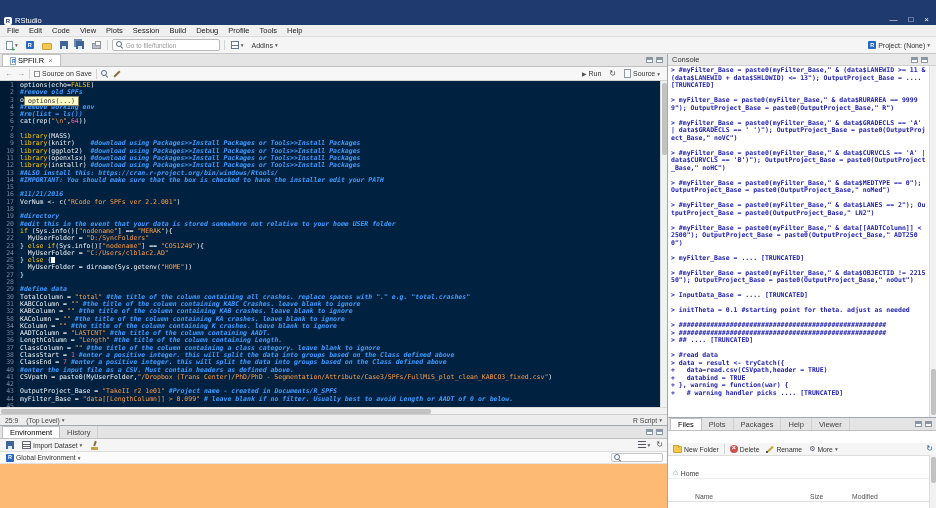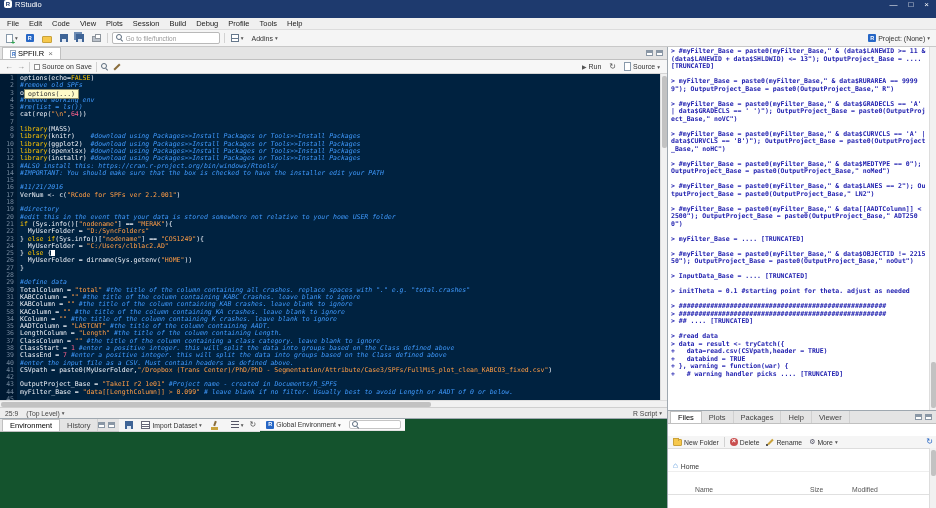--- a/index.html
+++ b/index.html
@@ -1,20 +1,20 @@
 <!DOCTYPE html>
 <html style="--titlebar_bg: #1e3a6e; --editor_bg: #002240; --gutter_bg: #001a33; --tok_comment: #3f9bff; --tok_string: #ff9d45; --tok_keyword: #ffc600; --tok_number: #ff628c; --code_text: #eef2f8; --console_text: #2323b0; --link_blue: #2c5ecf; --env_body_bg: #3d4752; --folder_yellow: #f6c84c;"><head>
 <meta charset="utf-8">
 <style>
   *{margin:0;padding:0;box-sizing:border-box;}
   html,body{width:936px;height:508px;overflow:hidden;font-family:"Liberation Sans",sans-serif;background:#c9c9c9;}
   #app{position:relative;width:936px;height:508px;display:flex;flex-direction:column;background:#f0f0f0;}
 
   
-  .titlebar{height:18px;background:var(--titlebar_bg,#1e3a6e);color:#fff;display:flex;align-items:flex-start;padding:0 4px;font-size:7.5px;flex:none;}
+  .titlebar{height:25px;background:var(--titlebar_bg,#1e3a6e);color:#fff;display:flex;align-items:flex-end;padding:0 4px;font-size:7.5px;flex:none;}
   .app-icon{width:8px;height:8px;background:#fff;color:#1e3a6e;font-size:6px;font-weight:bold;text-align:center;line-height:8px;border-radius:2px;margin-right:3px;display:inline-block;}
   .win-controls{margin-left:auto;display:flex;gap:11px;font-size:8px;align-items:center;padding-right:3px;}
   .wc{cursor:default;line-height:10px;}
 
   
   .menubar{height:12px;background:#f0f0f0;display:flex;align-items:center;font-size:7.5px;color:#222;border-bottom:1px solid #dcdcdc;padding:0 2px;flex:none;}
   .menu-item{padding:0 5px;}
 
   
   .toolbar{height:17px;background:#f5f5f5;border-bottom:1px solid #c8c8c8;display:flex;align-items:center;gap:4px;padding:0 4px;font-size:7px;color:#333;flex:none;}
@@ -42,35 +42,35 @@
   .arr{color:#888;font-size:8px;line-height:8px;}
   .chk-wrap{display:inline-flex;align-items:center;gap:2px;}
   .chk{width:6px;height:6px;border:1px solid #909090;background:#fff;display:inline-block;}
   .play{color:#555;font-size:6px;}
   .refresh{color:#555;font-size:8px;line-height:8px;}
   .code-wrap{position:relative;flex:1;background:var(--editor_bg,#002240);display:flex;overflow:hidden;}
   .gutter{width:17px;background:var(--gutter_bg,#001a33);color:#72879c;font:6.5px/7.3px "DejaVu Sans Mono",monospace;text-align:right;padding:1px 3px 0 0;flex:none;}
   .ln{height:7.3px;}
   .code{flex:1;font:6.5px/7.3px "DejaVu Sans Mono",monospace;color:var(--code_text,#eef2f8);white-space:pre;overflow:hidden;padding:1px 0 0 3px;}
   .cl{height:7.3px;}
-  .tk-c{color:var(--tok_comment,#3f9bff);font-style:italic;}
+  .tk-c{color:var(--tok_comment,#3f9bff);font-style:italic;font-weight:bold;}
   .tk-s{color:var(--tok_string,#ff9d45);}
   .tk-k{color:var(--tok_keyword,#ffc600);}
   .tk-n{color:var(--tok_number,#ff628c);}
   .cursor{display:inline-block;width:4px;height:6px;background:#fff;vertical-align:-1px;}
   .ed-tooltip{position:absolute;left:24px;top:15px;background:#fffbc8;border:1px solid #8a8a6a;color:#333;font:6.5px/8px "DejaVu Sans Mono",monospace;padding:0 3px;z-index:5;}
   .ed-vscroll{position:absolute;right:0;top:0;bottom:0;width:7px;background:#f1f1f1;border-left:1px solid #dddddd;}
   .vthumb{position:absolute;top:2px;left:1px;width:5px;height:72px;background:#c2c2c2;border-radius:2px;}
   .ed-hscroll{height:7px;background:#f1f1f1;border-top:1px solid #dddddd;position:relative;flex:none;}
   .hthumb{position:absolute;top:1px;left:1px;height:5px;width:430px;background:#c2c2c2;border-radius:2px;}
   .statusbar{height:11px;background:#ededed;border-top:1px solid #cfcfcf;display:flex;align-items:center;font-size:6.8px;color:#444;padding:0 5px;gap:8px;flex:none;}
   .scope{display:inline-flex;align-items:center;gap:2px;}
 
   
-  .env-pane{flex:1;display:flex;flex-direction:row;background:#14532d;overflow:hidden;}
+  .env-pane{flex:1;display:flex;flex-direction:column;background:#fdba74;overflow:hidden;}
   .env-toolbar{height:13px;background:#f5f5f5;border-bottom:1px solid #ddd;display:flex;align-items:center;gap:4px;padding:0 4px;font-size:6.8px;color:#333;flex:none;}
   .env-scope{height:12px;background:#fbfbfb;border-bottom:1px solid #e2e2e2;display:flex;align-items:center;gap:3px;padding:0 4px;font-size:6.8px;color:#333;flex:none;}
   .env-search{display:flex;align-items:center;border:1px solid #c5c5c5;background:#fff;height:9px;width:52px;padding:0 2px;border-radius:2px;}
   .env-body{flex:1;background:var(--env_body_bg,#3d4752);color:#ccd3da;display:flex;align-items:center;justify-content:center;font-size:7.5px;}
 
   
   .console-pane{height:364px;display:flex;flex-direction:column;border-bottom:1px solid #9fa8b0;background:#fff;flex:none;overflow:hidden;}
   .console-header{height:12px;background:#e9e9e9;border-bottom:1px solid #cfcfcf;display:flex;align-items:center;font-size:7.5px;color:#333;padding:0 4px;flex:none;}
   .console-body{position:relative;flex:1;overflow:hidden;padding:1px 9px 0 3px;font:6.5px/7.5px "DejaVu Sans Mono",monospace;color:var(--console_text,#2323b0);}
   .con-line{white-space:pre-wrap;word-break:break-all;min-height:7.5px;font-weight:bold;}
@@ -352,20 +352,28 @@
           <span class="env-search">
               <span class="i i-mag"></span>
             </span>
         </div>
       </div>
     </div>
 
     <div class="col-right">
 
       <div class="console-pane">
+        <div class="console-header">
+          <span>Console</span>
+          <span class="flex-spacer"></span>
+          <span class="pane-icons">
+            <span class="i i-pane"></span>
+            <span class="i i-pane"></span>
+          </span>
+        </div>
         <div class="console-body">
           <div class="con-vscroll">
               <div class="con-thumb"></div>
             </div>
         <div class="con-line">&gt; #myFilter_Base = paste0(myFilter_Base," &amp; (data$LANEWID &gt;= 11 &amp; (data$LANEWID + data$SHLDWID) &lt;= 13"); OutputProject_Base = .... [TRUNCATED]</div>
             <div class="con-line">&nbsp;</div>
             <div class="con-line">&gt; myFilter_Base = paste0(myFilter_Base," &amp; data$RURAREA == 99999"); OutputProject_Base = paste0(OutputProject_Base," R")</div>
             <div class="con-line">&nbsp;</div>
             <div class="con-line">&gt; #myFilter_Base = paste0(myFilter_Base," &amp; data$GRADECLS == 'A' | data$GRADECLS == ' ')"); OutputProject_Base = paste0(OutputProject_Base," noVC")</div>
             <div class="con-line">&nbsp;</div>

